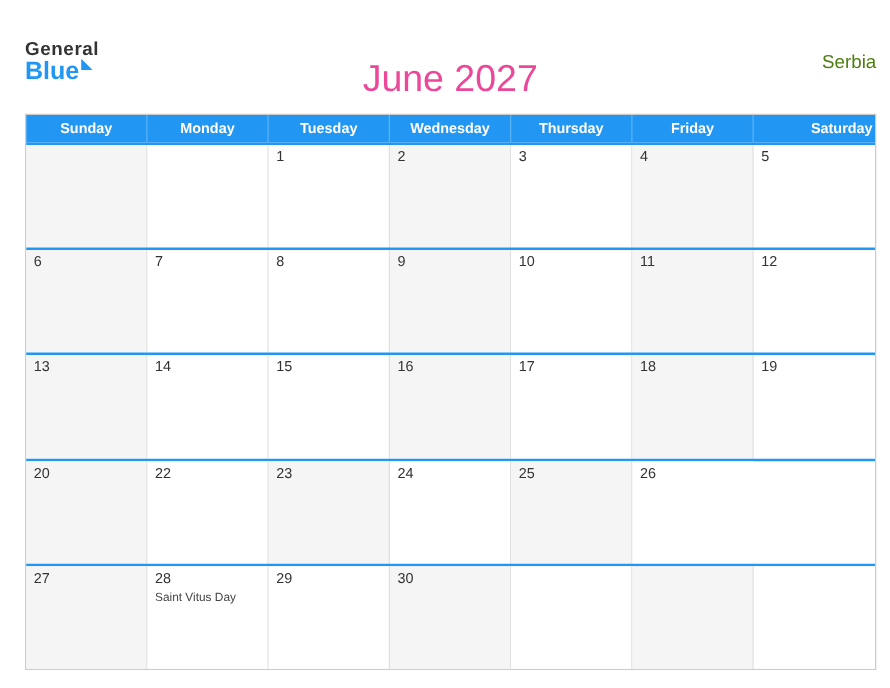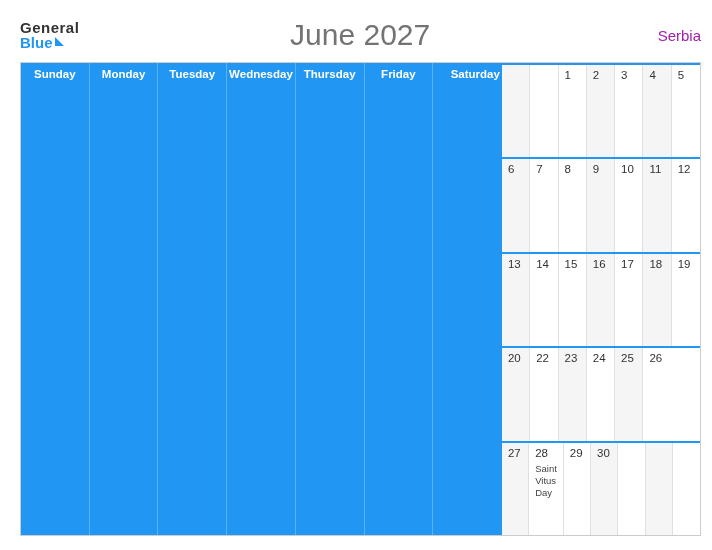--- a/index.html
+++ b/index.html
@@ -29,53 +29,53 @@
       flex-direction: column;
       line-height: 1;
     }
     .logo-general {
       font-size: 15px;
       font-weight: bold;
       color: #333;
       letter-spacing: 0.5px;
     }
     .logo-blue {
-      font-size: 15px;
+      font-size: 20px;
       font-weight: bold;
       color: #2196f3;
       display: flex;
-      align-items: center;
     }
     .logo-triangle {
       width: 0;
       height: 0;
       border-left: 9px solid #2196f3;
       border-top: 9px solid transparent;
       border-bottom: 0px solid transparent;
       display: inline-block;
       margin-left: 2px;
       margin-bottom: 2px;
     }
     .title {
       font-size: 30px;
       font-weight: normal;
-      color: #737373;
+      color: #ec4899;
       text-align: center;
       flex: 1;
+      margin-top: 29px;
     }
     .country {
       font-size: 15px;
-      color: #a21caf;
+      color: #4d7c0f;
       text-align: right;
       min-width: 60px;
     }
     .calendar {
       flex: 1;
       display: flex;
-      flex-direction: row;
+      flex-direction: column;
       border: 1px solid #ccc;
     }
     .cal-header-row {
       display: grid;
       grid-template-columns: repeat(7, 1fr);
       background: #2196f3;
     }
     .cal-header-cell {
       color: #fff;
       font-size: 11.5px;

